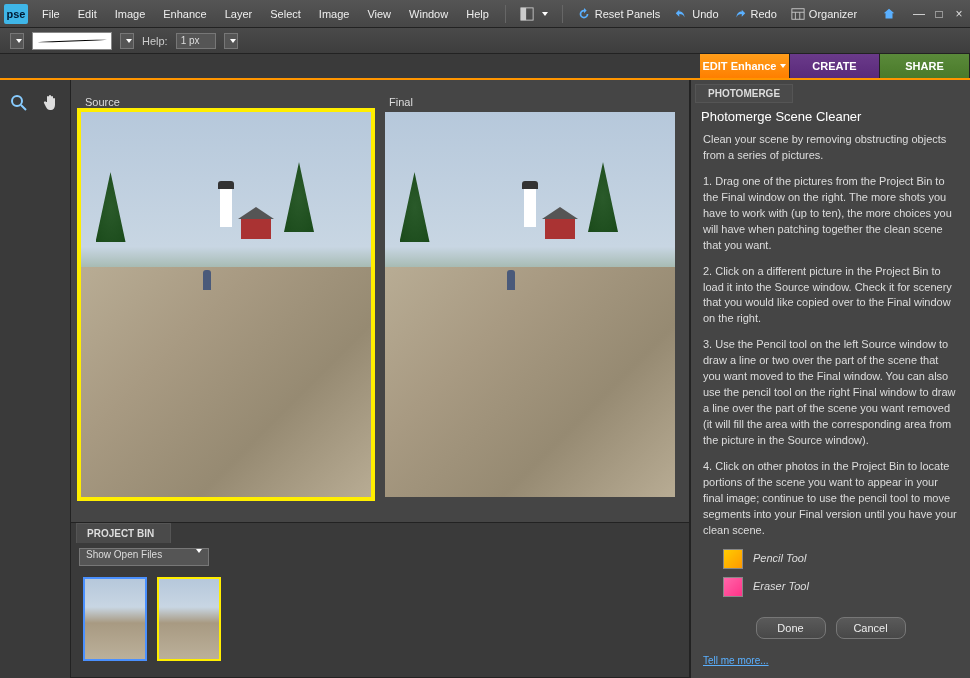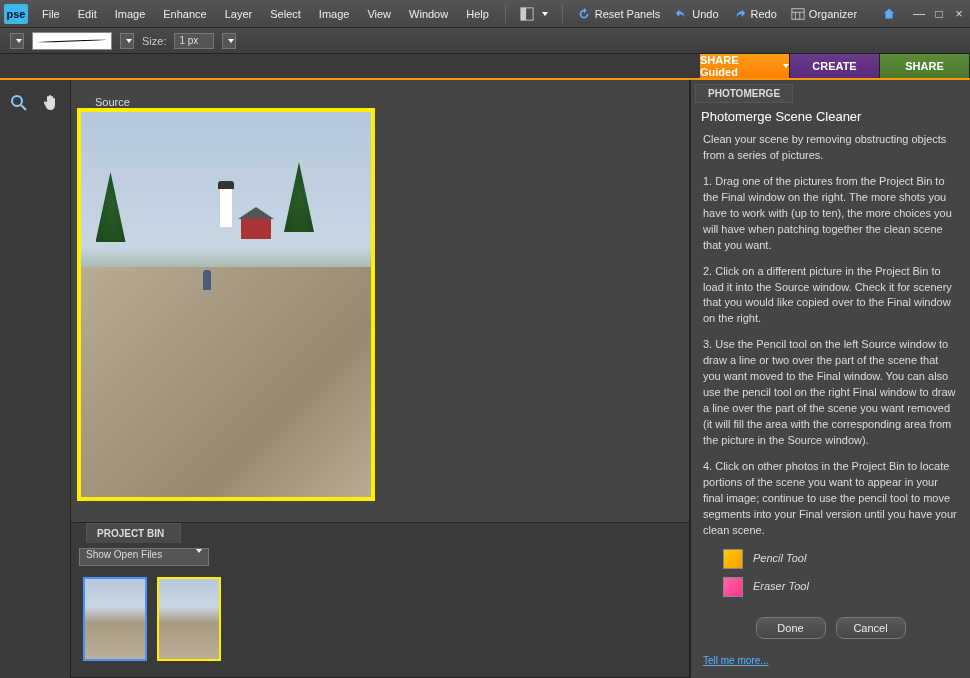--- a/index.html
+++ b/index.html
@@ -28,33 +28,33 @@
 .tab.share { background: linear-gradient(#5a8a3a,#4a7a2a); }
 
 .main { display: flex; height: 598px; }
 .toolbar-left { width: 70px; background: #3a3a3a; padding: 12px 8px; display: flex; gap: 10px; }
 .tool-ic { width: 22px; height: 22px; display: flex; align-items: center; justify-content: center; cursor: pointer; }
 .tool-ic svg { width: 20px; height: 20px; }
 
 .workspace { flex: 1; background: #454545; display: flex; flex-direction: column; border: 1px solid #222; border-top: none; }
 .canvas-area { flex: 1; display: flex; gap: 10px; padding: 16px 10px 10px 10px; }
 .canvas-col { flex: 1; }
-.canvas-label { font-size: 11px; color: #ddd; margin-bottom: 4px; margin-left: 14px; }
+.canvas-label { font-size: 11px; color: #ddd; margin-bottom: 4px; margin-left: 4px; }
 .canvas-img { width: 290px; height: 385px; background: linear-gradient(#b6c8db 0%,#c8d6e3 35%,#6a8a5c 50%,#a89a82 55%,#bbb09a 100%); position: relative; overflow: hidden; }
 .canvas-img.selected { outline: 4px solid #ffee00; }
 .lighthouse { position: absolute; top: 75px; left: 48%; width: 12px; height: 40px; background: #fff; }
 .lighthouse::before { content:""; position:absolute; top:-6px; left:-2px; width:16px; height:8px; background:#333; border-radius:3px 3px 0 0;}
 .house { position: absolute; top: 105px; left: 55%; width: 30px; height: 22px; background: #a33; }
 .house::before{ content:""; position:absolute; top:-10px; left:-3px; width:0; height:0; border-left:18px solid transparent; border-right:18px solid transparent; border-bottom:12px solid #555;}
 .tree { position: absolute; top: 60px; width: 30px; height: 70px; background: radial-gradient(ellipse at center,#2a5a2a,#1a4a1a); clip-path: polygon(50% 0,100% 100%,0 100%); }
 .rocks { position: absolute; bottom: 0; left: 0; right: 0; height: 230px; background: linear-gradient(135deg,#b8ac94,#a89a82,#968a72,#b8ac94); }
 .person { position:absolute; top:158px; left:42%; width:8px; height:20px; background:#4a5a7a; border-radius:3px 3px 0 0;}
 
 .project-bin { height: 155px; background: #3a3a3a; border-top: 1px solid #222; }
-.bin-tab { display: inline-block; background: #4a4a4a; padding: 4px 16px 4px 10px; font-size: 10px; font-weight: bold; color: #ddd; border: 1px solid #555; border-bottom: none; margin-left: 15px; }
+.bin-tab { display: inline-block; background: #4a4a4a; padding: 4px 16px 4px 10px; font-size: 10px; font-weight: bold; color: #ddd; border: 1px solid #555; border-bottom: none; margin-left: 5px; }
 .bin-controls { padding: 4px 8px; height: 28px; display: flex; align-items: center; }
 .bin-dd { display:flex; width: 130px; height: 18px; background: #555; border: 1px solid #777; font-size: 10px; color: #ddd; padding:0 6px; justify-content:space-between;}
 .bin-thumbs { display: flex; gap: 14px; padding: 8px 14px; }
 .thumb { width: 60px; height: 80px; background: linear-gradient(#b6c8db 0%,#c8d6e3 35%,#a89a82 55%,#bbb09a 100%); cursor: pointer; }
 .thumb.sel1 { outline: 2px solid #4a90ff; }
 .thumb.sel2 { outline: 2px solid #ffee00; }
 
 .panel-right { width: 280px; background: #454545; border-left: 1px solid #222; display: flex; flex-direction: column; }
 .panel-tab { display: inline-block; background: #4a4a4a; padding: 3px 12px; font-size: 10px; font-weight: bold; color: #ddd; border: 1px solid #555; margin: 4px 0 0 4px; }
 .panel-title { font-size: 13px; color: #fff; padding: 6px 10px 4px; font-weight: normal; }
@@ -133,30 +133,30 @@
 </div>
 
 <div class="optionsbar">
   <div class="dd-arrow">
       <span class="small-tri"></span>
     </div>
   <div class="brush-preview"></div>
   <div class="dd-arrow">
       <span class="small-tri"></span>
     </div>
-  <span class="size-label">Size:</span>
+  <span class="size-label">Help:</span>
   <div class="size-box">1 px</div>
   <div class="dd-arrow">
       <span class="small-tri"></span>
     </div>
 </div>
 
 <div class="tabbar">
   <div class="tab edit">
-      <span>SHARE Guided</span>
+      <span>EDIT Enhance</span>
       <span class="small-tri"></span>
     </div>
   <div class="tab create">CREATE</div>
   <div class="tab share">SHARE</div>
 </div>
 
 <div class="main">
   <div class="toolbar-left">
     <div class="tool-ic">
         <svg viewBox="0 0 20 20">
@@ -177,20 +177,31 @@
         <div class="canvas-label">Source</div>
         <div class="canvas-img selected">
           <div class="rocks"></div>
             <div class="tree" style="left:5%"></div>
             <div class="tree" style="left:70%;top:50px"></div>
             <div class="lighthouse"></div>
             <div class="house"></div>
             <div class="person"></div>
         </div>
       </div>
+      <div class="canvas-col">
+        <div class="canvas-label">Final</div>
+        <div class="canvas-img">
+          <div class="rocks"></div>
+            <div class="tree" style="left:5%"></div>
+            <div class="tree" style="left:70%;top:50px"></div>
+            <div class="lighthouse"></div>
+            <div class="house"></div>
+            <div class="person"></div>
+        </div>
+      </div>
     </div>
 
     <div class="project-bin">
       <div class="bin-tab">PROJECT BIN</div>
       <div class="bin-controls">
         <div class="bin-dd">
             <span>Show Open Files</span>
             <span class="small-tri"></span>
           </div>
       </div>

